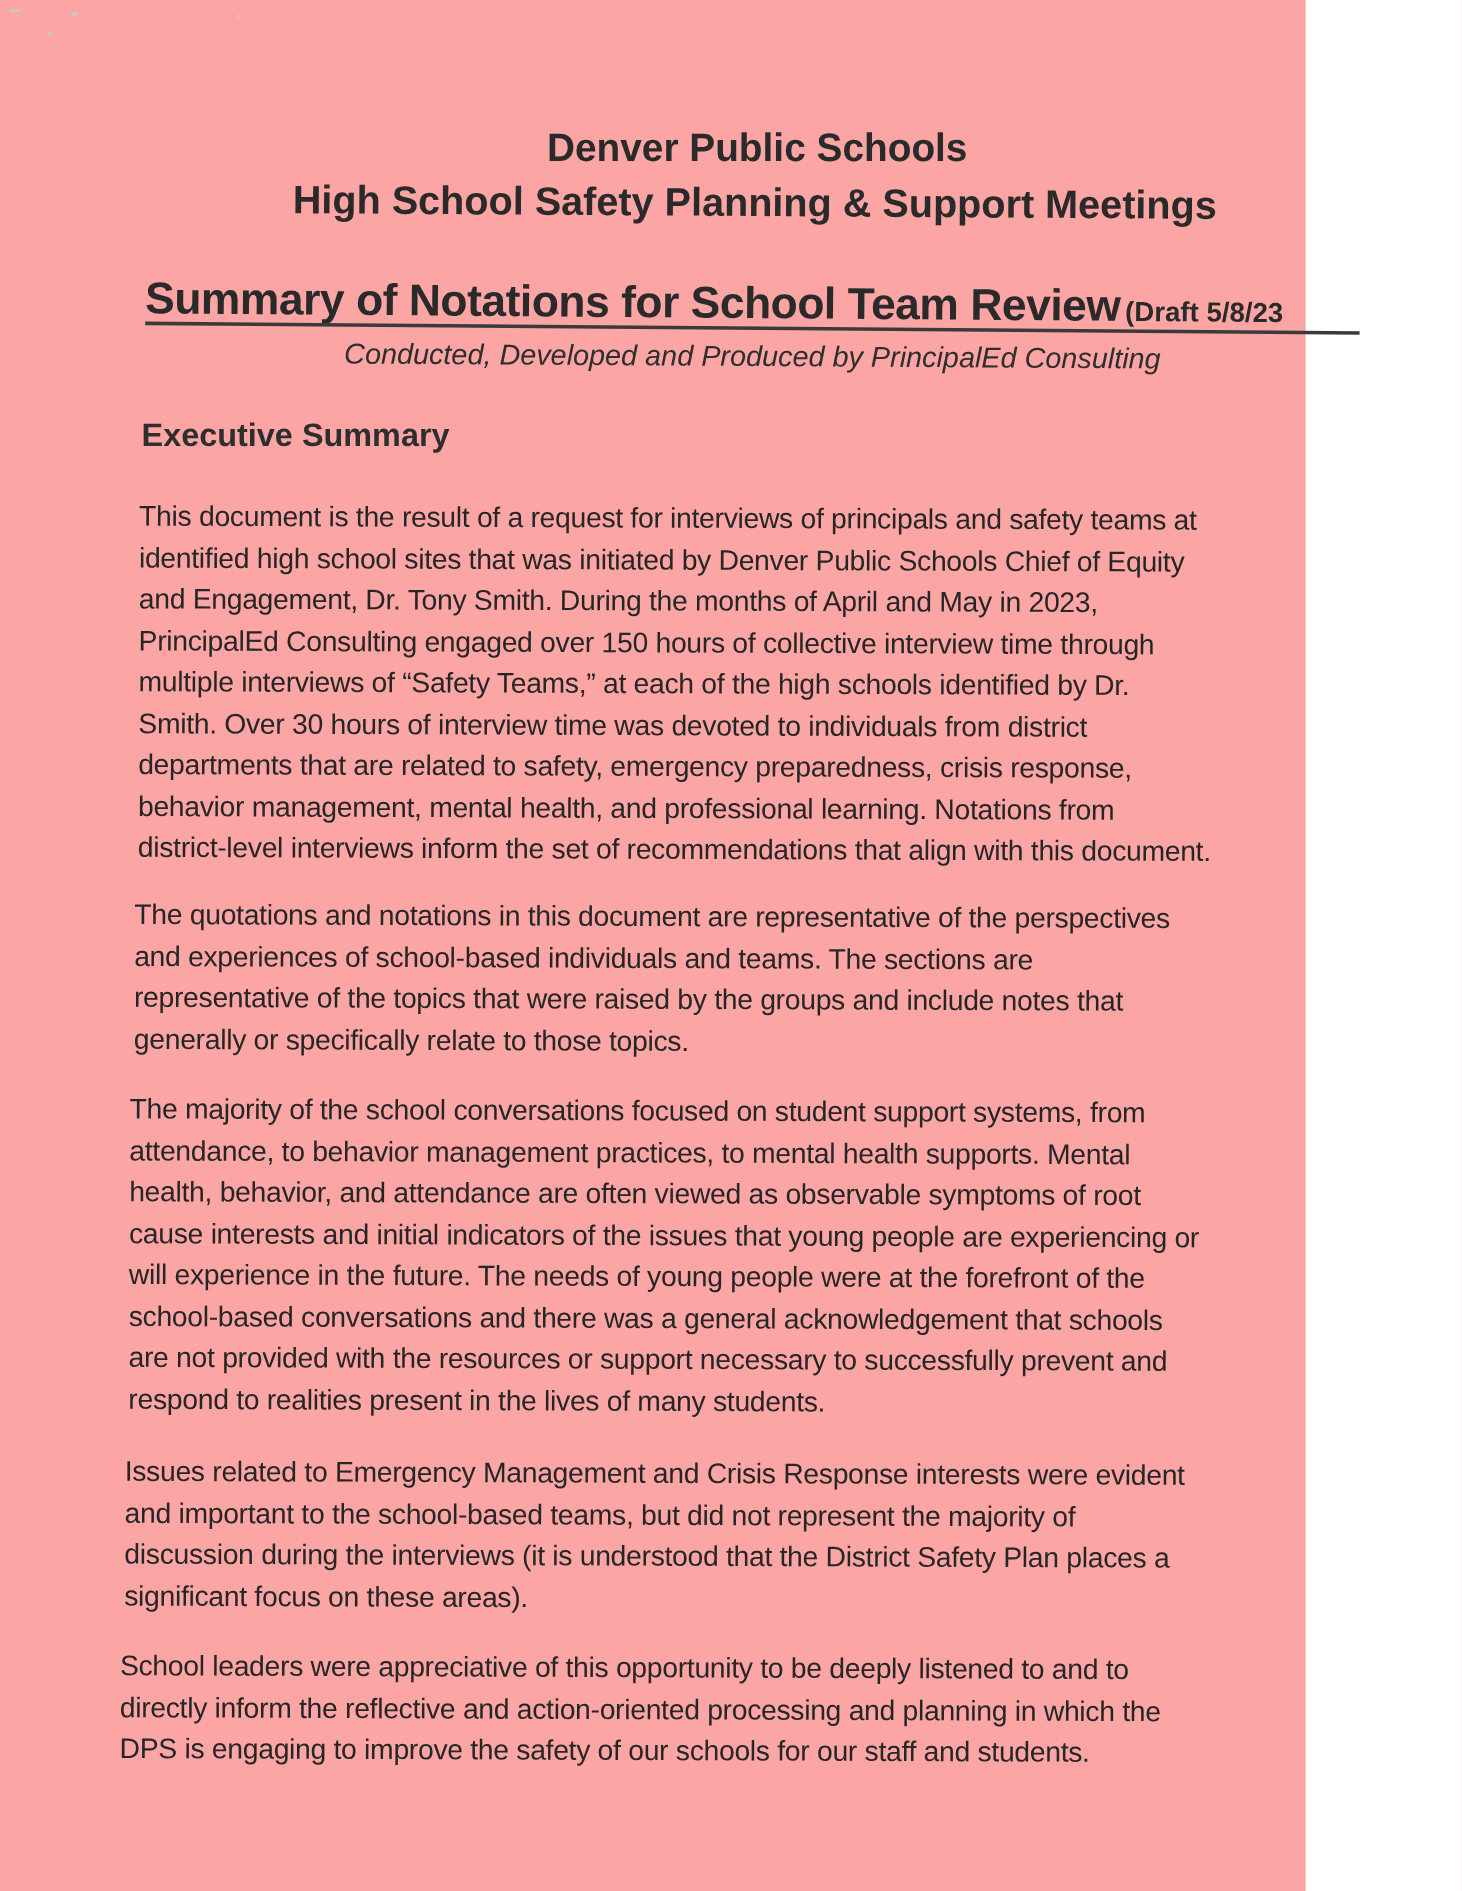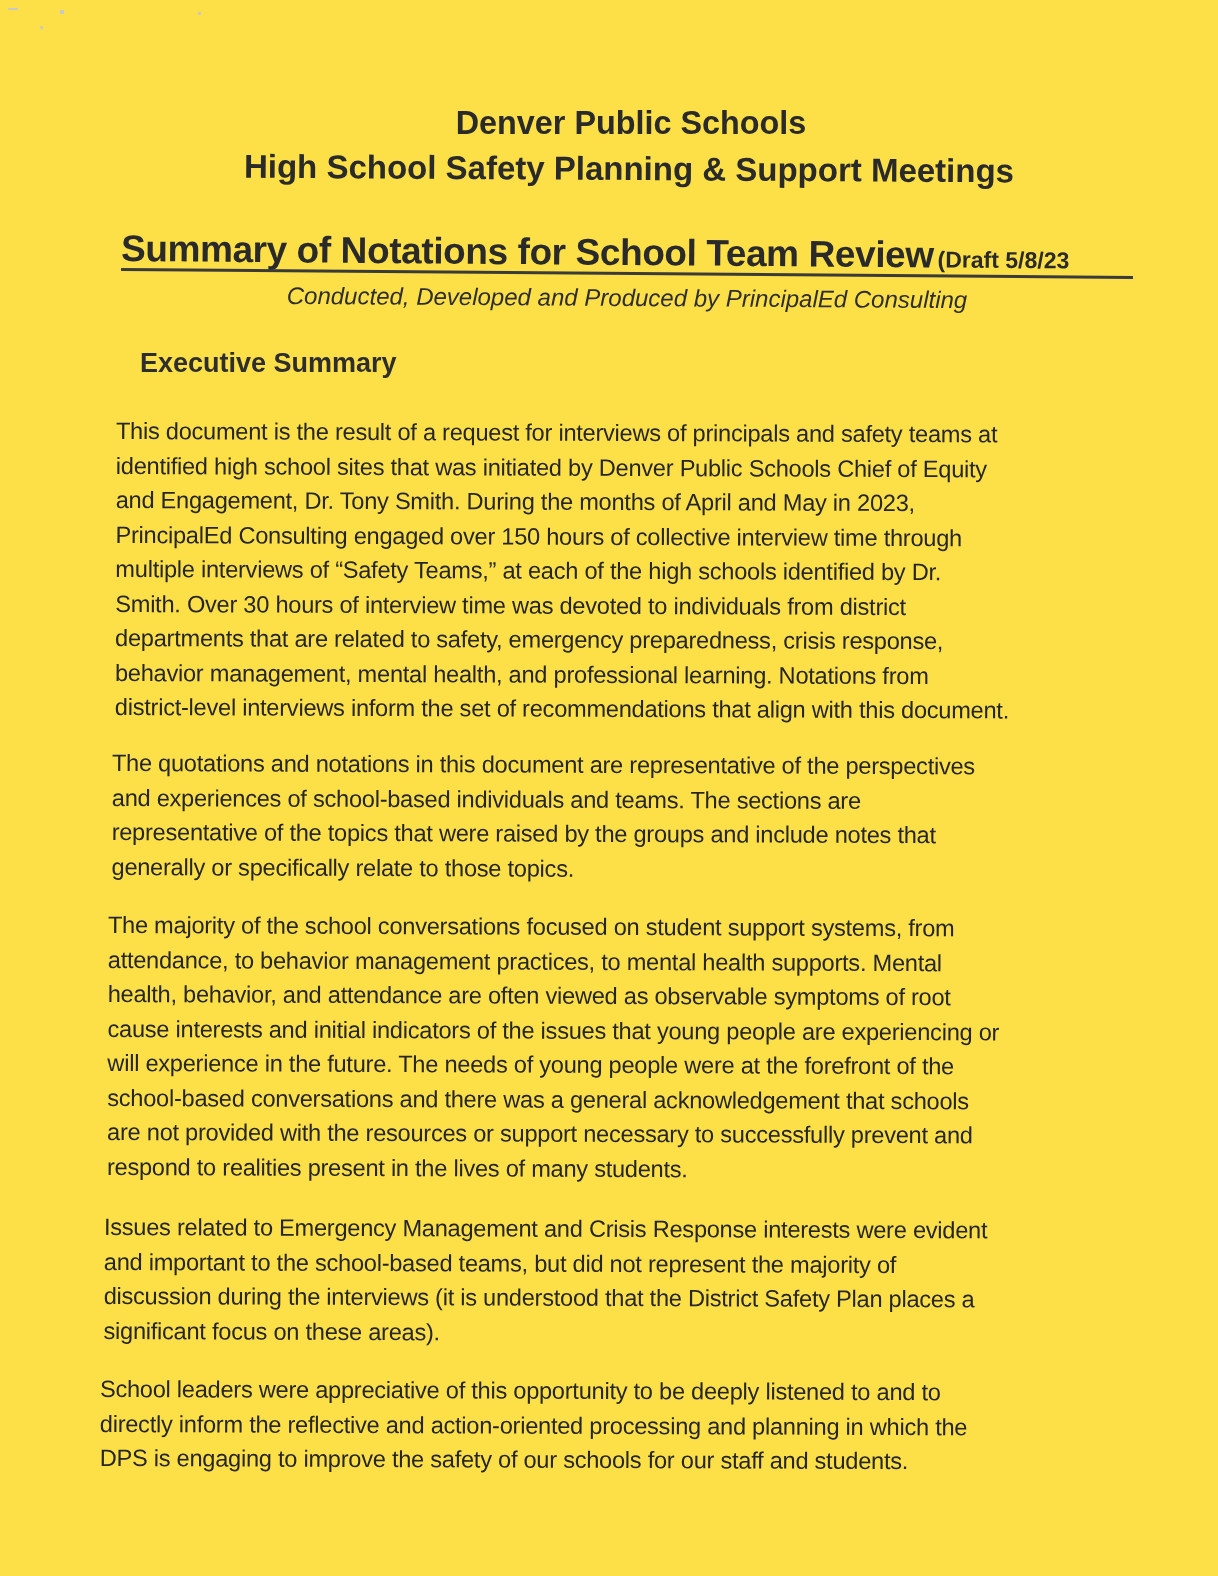--- a/index.html
+++ b/index.html
@@ -11,22 +11,22 @@
       width: 1218px;
       height: 1576px;
       position: relative;
       overflow: hidden;
       color: #262626;
       font-family: "Liberation Sans", "DejaVu Sans", sans-serif;
     }
     .page {
       position: absolute;
       left: 0; top: 0;
-      width: 1218px; height: 1576px;
-      background: #fde047;
+      width: 1088px; height: 1576px;
+      background: #fca5a5;
     }
     .scan-speck {
       position: absolute;
       background: #c8c8c8;
       border-radius: 1px;
     }
     .org-title {
       position: absolute;
       left: 0; width: 1262px;
       top: 104px;
@@ -88,21 +88,20 @@
       color: #2e2e2e;
       transform: rotate(0.35deg);
     }
     .section-heading {
       position: absolute;
       left: 118px;
       top: 348px;
       font-weight: bold;
       font-size: 27px;
       color: #2e2e2e;
-      margin-left: 22px;
     }
     .para {
       position: absolute;
       width: 1030px;
       font-size: 23.6px;
       line-height: 34.5px;
       color: #262626;
       letter-spacing: -0.25px;
       transform-origin: left top;
     }

